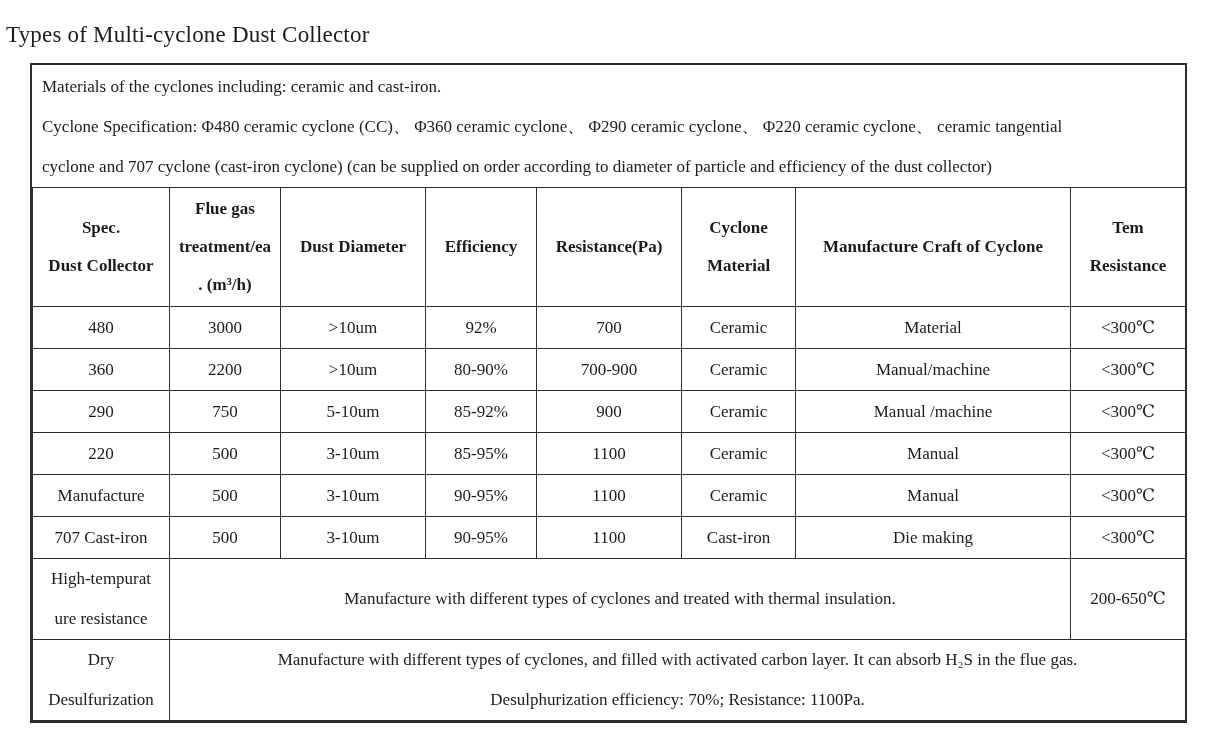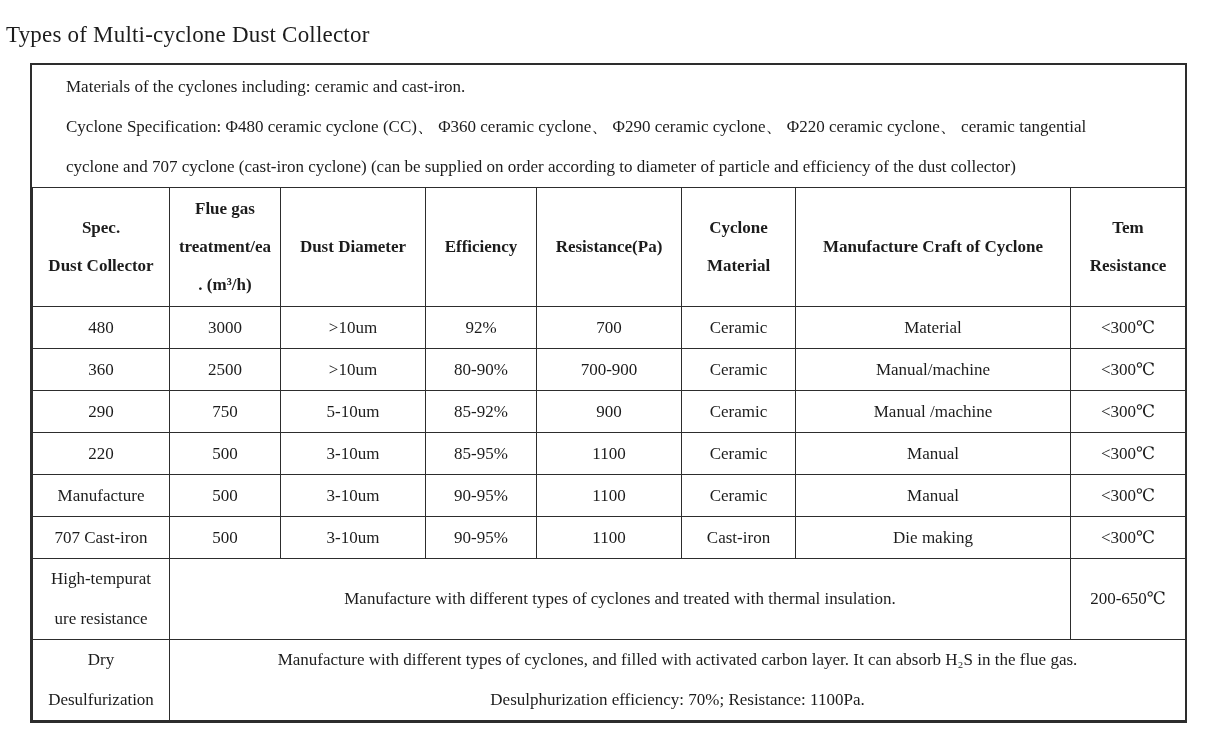--- a/index.html
+++ b/index.html
@@ -21,21 +21,20 @@
     width: 1153px;
     border: 2px solid #2d2d2d;
   }
   .intro {
     padding: 2px 10px 0 10px;
   }
   .intro p {
     font-size: 17px;
     line-height: 40px;
     white-space: nowrap;
-    margin-left: 24px;
   }
   table.spec-table {
     border-collapse: collapse;
     table-layout: fixed;
     width: 1153px;
     font-size: 17px;
   }
   .spec-table th, .spec-table td {
     border: 1px solid #2d2d2d;
     text-align: center;
@@ -99,21 +98,21 @@
         <td>&gt;10um</td>
         <td>92%</td>
         <td>700</td>
         <td>Ceramic</td>
         <td>Material</td>
         <td>&lt;300℃</td>
       </tr>
 
       <tr class="data-row">
         <td>360</td>
-        <td>2500</td>
+        <td>2200</td>
         <td>&gt;10um</td>
         <td>80-90%</td>
         <td>700-900</td>
         <td>Ceramic</td>
         <td>Manual/machine</td>
         <td>&lt;300℃</td>
       </tr>
 
       <tr class="data-row">
         <td>290</td>

